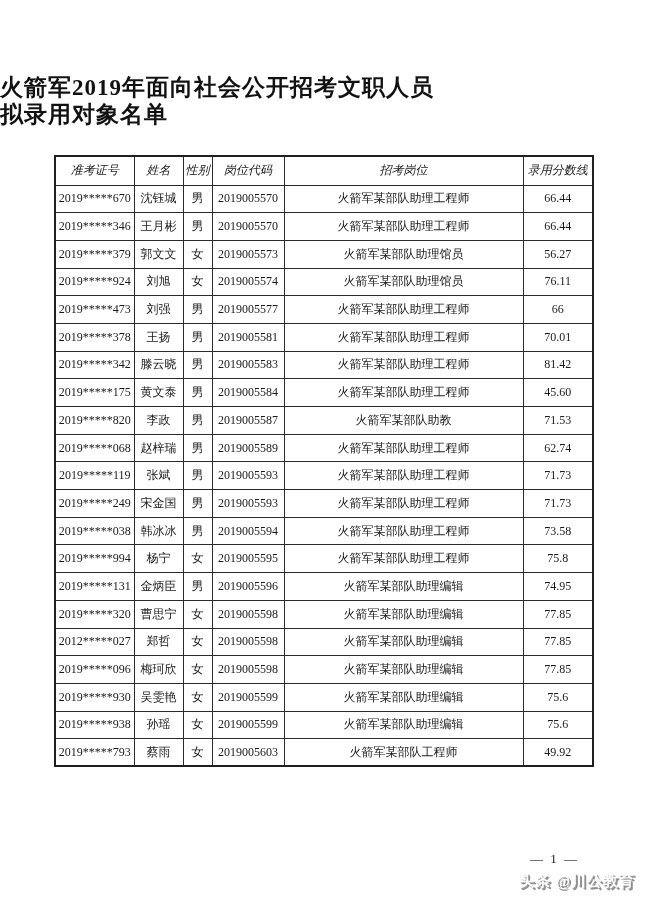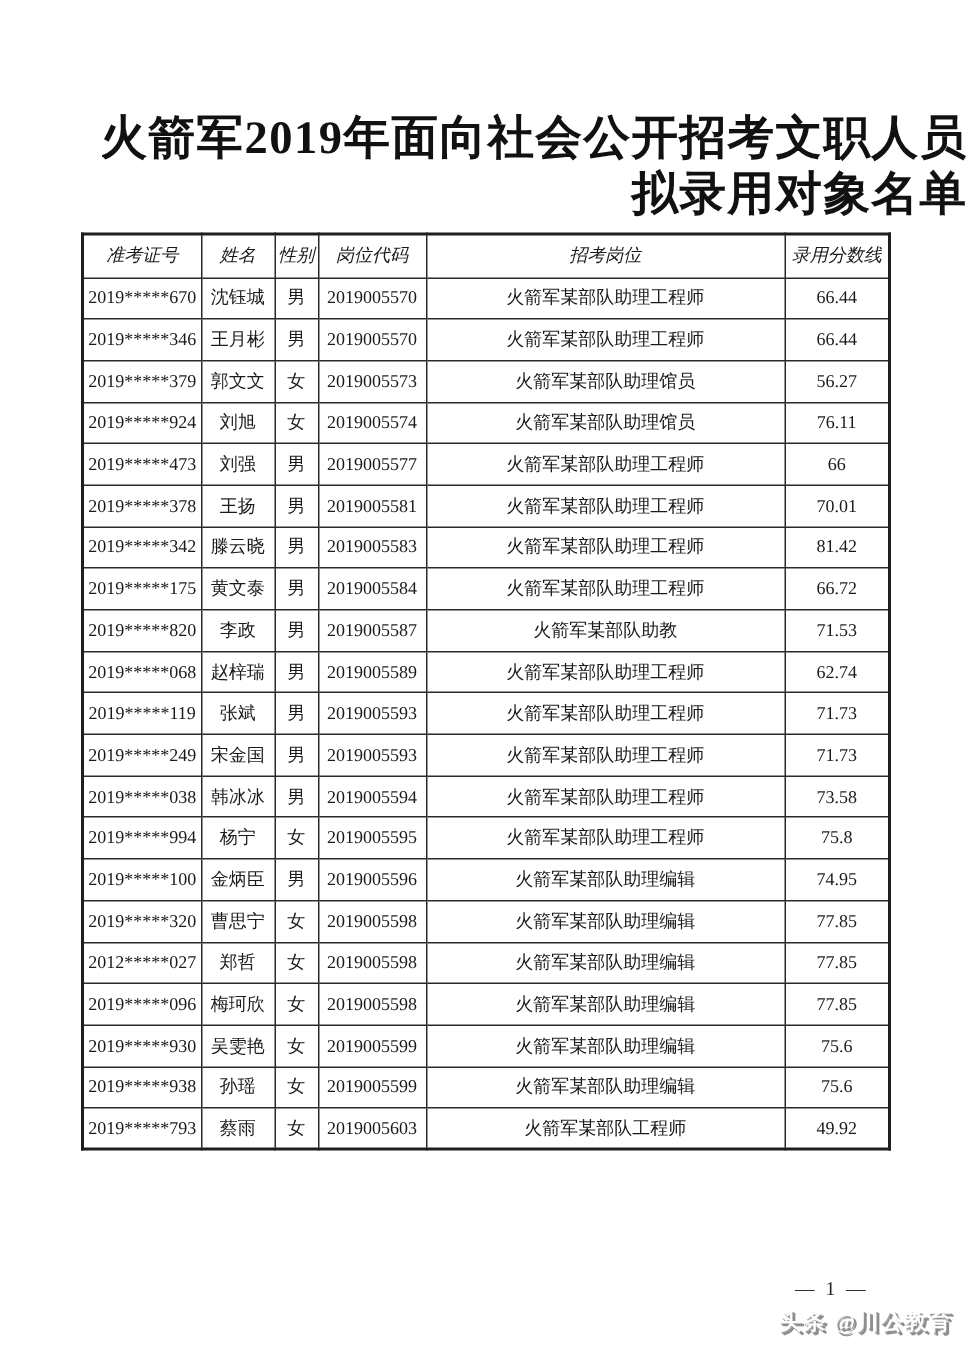--- a/index.html
+++ b/index.html
@@ -9,22 +9,22 @@
     width: 645px;
     height: 912px;
     margin: 0 auto;
     background: #ffffff;
     font-family: "Liberation Serif", serif;
     color: #1c1c1c;
     overflow: hidden;
   }
   .doc-title {
     padding-top: 74px;
-    text-align: right;
-    font-size: 31px;
+    text-align: left;
+    font-size: 23px;
     font-weight: bold;
     line-height: 1.18;
     color: #111;
     letter-spacing: 1px;
   }
   .results-table {
     position: absolute;
     left: 54px;
     top: 155px;
     width: 538px;
@@ -160,21 +160,21 @@
           <td>2019005583</td>
           <td>火箭军某部队助理工程师</td>
           <td>81.42</td>
         </tr>
         <tr>
           <td>2019*****175</td>
           <td>黄文泰</td>
           <td>男</td>
           <td>2019005584</td>
           <td>火箭军某部队助理工程师</td>
-          <td>66.72</td>
+          <td>45.60</td>
         </tr>
         <tr>
           <td>2019*****820</td>
           <td>李政</td>
           <td>男</td>
           <td>2019005587</td>
           <td>火箭军某部队助教</td>
           <td>71.53</td>
         </tr>
         <tr>
@@ -211,21 +211,21 @@
         </tr>
         <tr>
           <td>2019*****994</td>
           <td>杨宁</td>
           <td>女</td>
           <td>2019005595</td>
           <td>火箭军某部队助理工程师</td>
           <td>75.8</td>
         </tr>
         <tr>
-          <td>2019*****100</td>
+          <td>2019*****131</td>
           <td>金炳臣</td>
           <td>男</td>
           <td>2019005596</td>
           <td>火箭军某部队助理编辑</td>
           <td>74.95</td>
         </tr>
         <tr>
           <td>2019*****320</td>
           <td>曹思宁</td>
           <td>女</td>

